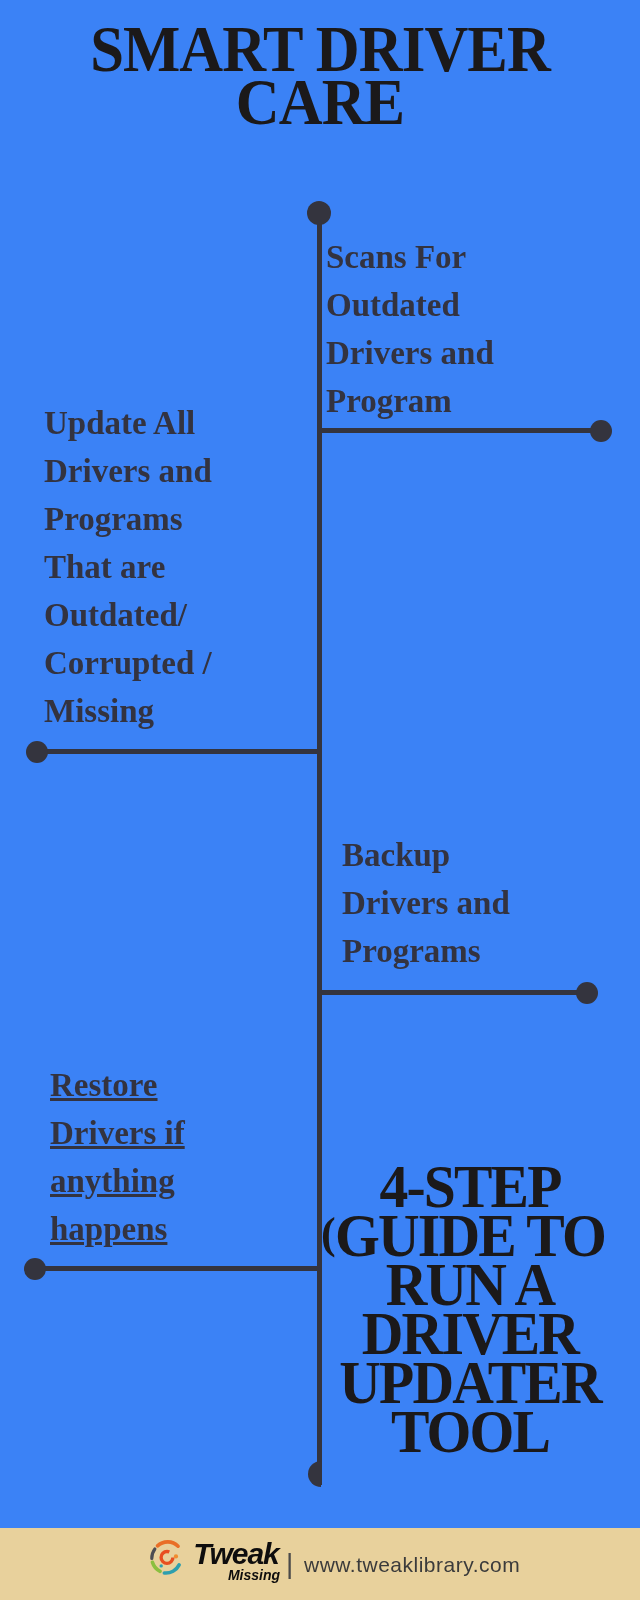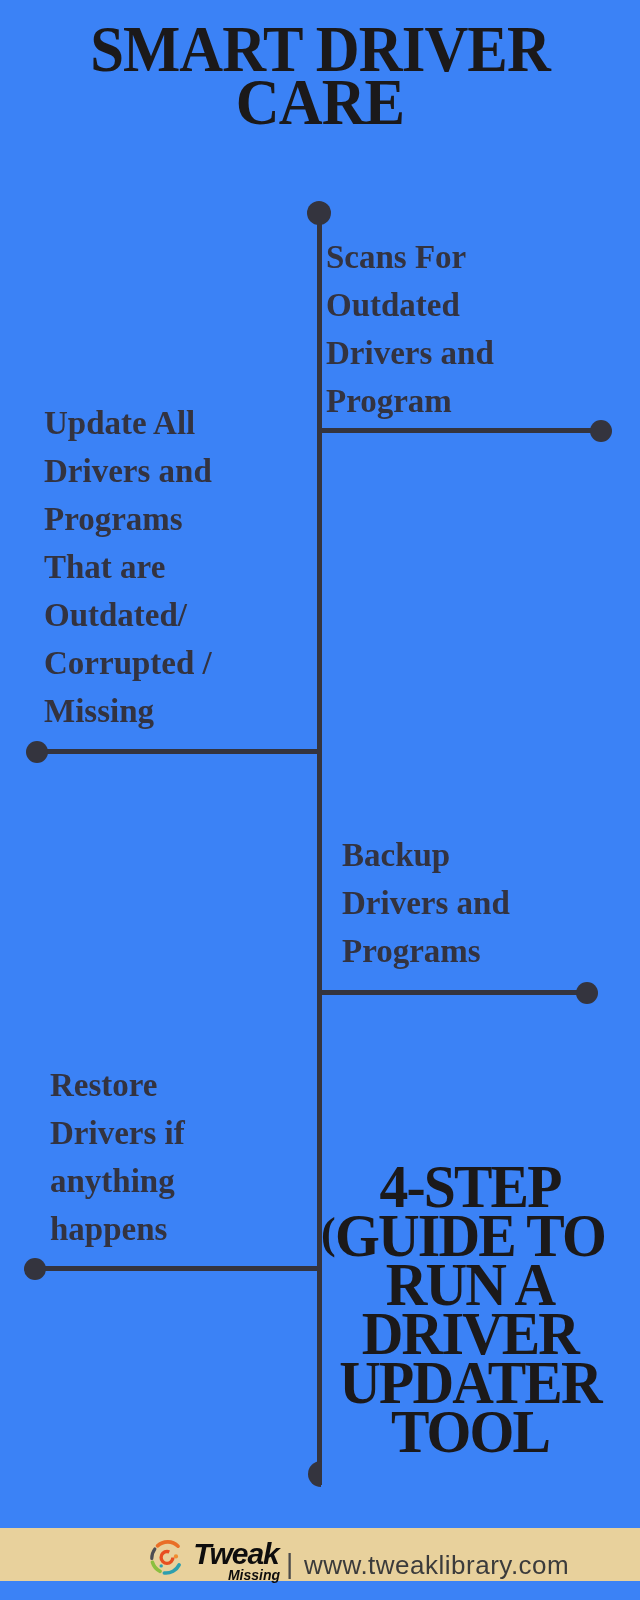--- a/index.html
+++ b/index.html
@@ -49,41 +49,41 @@
   .step-label{
     position:absolute;
     white-space:pre-line;
     font-weight:700;
     font-size:33px;line-height:48px;
     color:#333340;
   }
   .step-label.s1{left:326px;top:233px;width:260px;}
   .step-label.s2{left:44px; top:399px;width:280px;}
   .step-label.s3{left:303px;top:831px;width:260px;margin-left:39px;}
-  .step-label.s4{left:50px; top:1061px;width:260px;}
+  .step-label.s4{left:50px; top:1061px;width:260px;text-decoration:underline;}
   
   .guide-heading{
     position:absolute;left:320px;top:1162px;width:300px;
     text-align:center;
     white-space:pre-line;
     font-weight:700;
     font-size:62px;line-height:49px;
     letter-spacing:-2px;
     color:#1b191a;
     transform:scaleX(.93);
     transform-origin:center top;
   }
   .artifact{
     position:absolute;left:321px;top:1212px;
     font-weight:900;font-size:44px;line-height:44px;
     color:#1b191a;
   }
   
   .footer-bar{
-    position:absolute;left:0;top:1528px;width:640px;height:53px;
+    position:absolute;left:0;top:1528px;width:640px;height:72px;
     background:#e8d19c;
     font-family:"Liberation Sans", sans-serif;
   }
   .logo-icon{position:absolute;left:148px;top:11px;width:38px;height:38px;}
   .brand-name{
     position:absolute;left:190px;top:10px;width:92px;
     font-style:italic;font-weight:700;
     font-size:30px;line-height:32px;letter-spacing:-1px;
     color:#0e0d0d;text-align:center;
   }
@@ -93,21 +93,21 @@
     font-size:14px;line-height:14px;
     color:#0e0d0d;text-align:right;
   }
   .separator{
     position:absolute;left:286px;top:20px;
     font-size:28px;line-height:32px;font-weight:400;
     color:#4a4a4a;
   }
   .site-url{
     position:absolute;left:304px;top:24px;
-    font-size:26px;line-height:26px;
+    font-size:21px;line-height:26px;
     letter-spacing:.5px;
     color:#3b3b3b;
   }
 </style>
 </head>
 <body>
 
 <div class="canvas">
 
   <div class="title">SMART DRIVER

